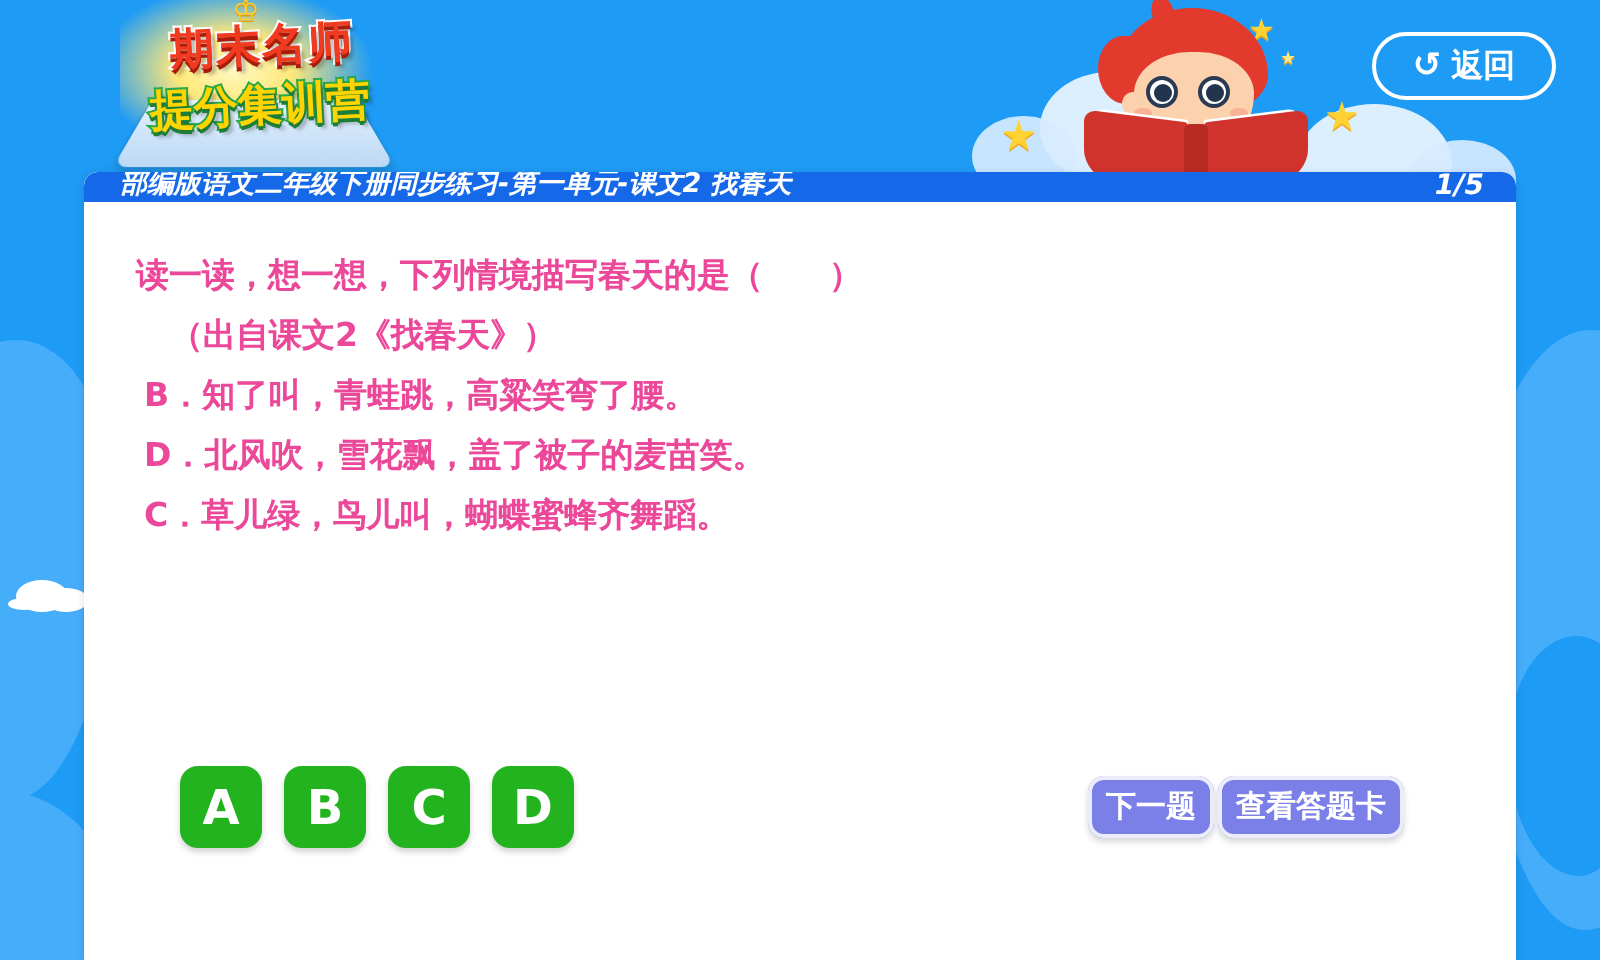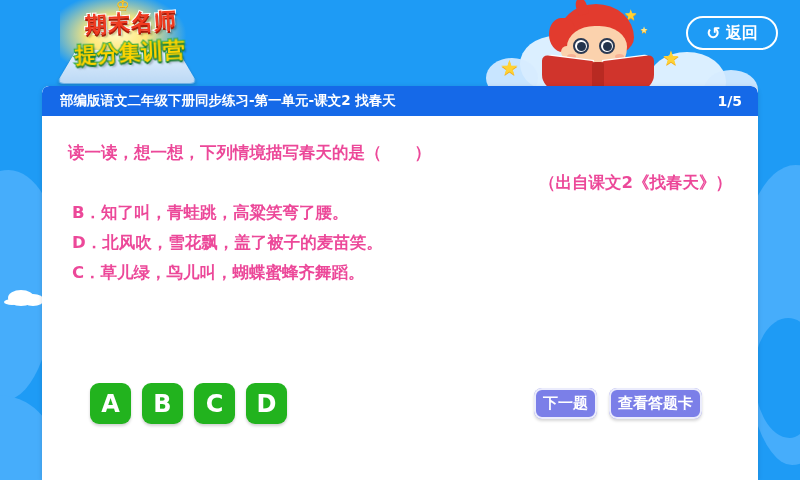--- a/index.html
+++ b/index.html
@@ -197,26 +197,27 @@
     position: absolute;
     left: 42px; top: 86px;
     width: 716px; height: 394px;
     background: #ffffff;
     border-radius: 7px 7px 0 0;
     box-shadow: 0 1px 5px rgba(0,0,0,.13);
     overflow: hidden;
   }
 
   .title-bar {
-    height: 30px;
+    height: 15px;
     background: #1569e8;
     border-radius: 7px 7px 0 0;
-    display: flex; align-items: center;
+    display: flex; align-items: flex-end;
     padding: 0 16px 0 18px;
     color: #ffffff;
+    font-style: italic;
   }
   .title-text {
     flex: 1;
     font-size: 13.5px;
     font-weight: bold;
     white-space: nowrap;
     overflow: hidden;
   }
   .page-ind {
     font-size: 14px;
@@ -227,21 +228,21 @@
   .q-area {
     padding: 22px 26px 0 26px;
     color: #ec4899;
   }
   .q-line {
     font-size: 16.5px;
     font-weight: bold;
     line-height: 30px;
     white-space: nowrap;
   }
-  .q-line.indent { padding-left: 17px; text-align: right; }
+  .q-line.indent { padding-left: 17px; }
   .opt-line {
     font-size: 16.5px;
     font-weight: bold;
     line-height: 30px;
     white-space: nowrap;
     padding-left: 4px;
   }
 
   
   .choices {
@@ -258,21 +259,21 @@
     font-weight: bold;
     display: flex; align-items: center; justify-content: center;
     box-shadow: 0 2px 3px rgba(0,0,0,.18);
     cursor: pointer;
     line-height: 1;
   }
 
   .actions {
     position: absolute;
     right: 56px; bottom: 61px;
-    display: flex; gap: 12px;
+    display: flex; gap: 2px;
   }
   .action-btn {
     height: 31px;
     background: #7b7fe8;
     border-radius: 8px;
     color: #ffffff;
     font-size: 15px;
     font-weight: bold;
     display: flex; align-items: center; justify-content: center;
     padding: 0 9px;

